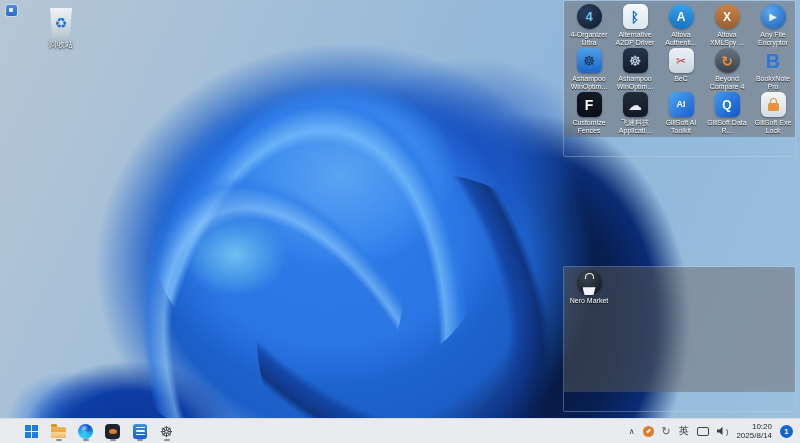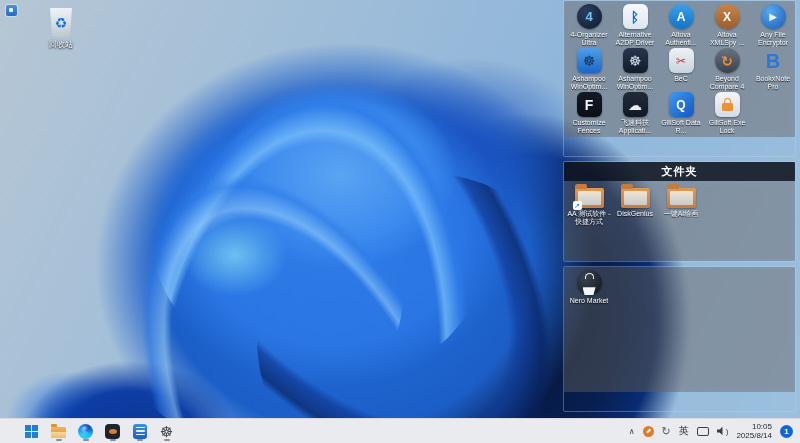--- a/index.html
+++ b/index.html
@@ -200,52 +200,37 @@
               <span style="color: rgb(244, 246, 248); font-size: 14px;">F</span>
             </div>
             <div class="tlab">Customize Fences</div>
           </div>
           <div class="tile" title="飞速科技 Applicati...">
             <div class="tic rounded" style="background: linear-gradient(rgb(35, 43, 56), rgb(18, 24, 38));">
               <span style="color: rgb(232, 238, 244); font-size: 14px;">☁</span>
             </div>
             <div class="tlab">飞速科技 Applicati...</div>
           </div>
+          <div class="tile" title="GiliSoft AI Toolkit">
+            <div class="tic rounded" style="background: linear-gradient(135deg, rgb(74, 166, 240), rgb(27, 94, 208));">
+              <span style="color: rgb(255, 255, 255); font-size: 9px;">AI</span>
+            </div>
+            <div class="tlab">GiliSoft AI Toolkit</div>
+          </div>
           <div class="tile" title="GiliSoft Data R...">
             <div class="tic rounded" style="background: linear-gradient(135deg, rgb(62, 154, 240), rgb(18, 86, 196));">
               <span style="color: rgb(255, 255, 255); font-size: 12px;">Q</span>
             </div>
             <div class="tlab">GiliSoft Data R...</div>
           </div>
           <div class="tile" title="GiliSoft Exe Lock">
             <div class="tic rounded lock-tile" style="background: linear-gradient(rgb(244, 246, 248), rgb(212, 220, 228));">
               <div class="mini-lock"></div>
             </div>
             <div class="tlab">GiliSoft Exe Lock</div>
-          </div>
-        </div>
-      </div>
-  </div>
-  <div class="fence" id="fence-folders">
-    <div class="fence-title">文件夹</div>
-    <div class="fence-body">
-        <div class="apps">
-          <div class="tile" title="AA 测试软件 - 快捷方式">
-            <div class="folder">
-              <span class="shortcut-badge">↗</span>
-            </div>
-            <div class="tlab">AA 测试软件 - 快捷方式</div>
-          </div>
-          <div class="tile" title="DiskGenius">
-            <div class="folder"></div>
-            <div class="tlab">DiskGenius</div>
-          </div>
-          <div class="tile" title="一键AI绘画">
-            <div class="folder"></div>
-            <div class="tlab">一键AI绘画</div>
           </div>
         </div>
       </div>
   </div>
   <div class="fence" id="fence-files">
     <div class="fence-body">
         <div class="apps">
           <div class="tile" title="Nero Market">
             <div class="tic circle basket-wrap" style="background: radial-gradient(circle at 35% 30%, rgb(58, 68, 80), rgb(14, 20, 28));">
               <span class="basket-handle"></span>
@@ -309,19 +294,19 @@
           <span class="ime">英</span>
         </div>
       <div class="tray-ic">
           <div class="monitor"></div>
         </div>
       <div class="tray-ic spk-wrap">
           <span class="speaker"></span>
           <span class="spk-wave">)</span>
         </div>
       <div class="clock">
-        <div>10:05</div>
+        <div>10:20</div>
         <div>2025/8/14</div>
       </div>
       <div class="badge">1</div>
     </div>
   </div>
 </div>
 
 </body></html>

